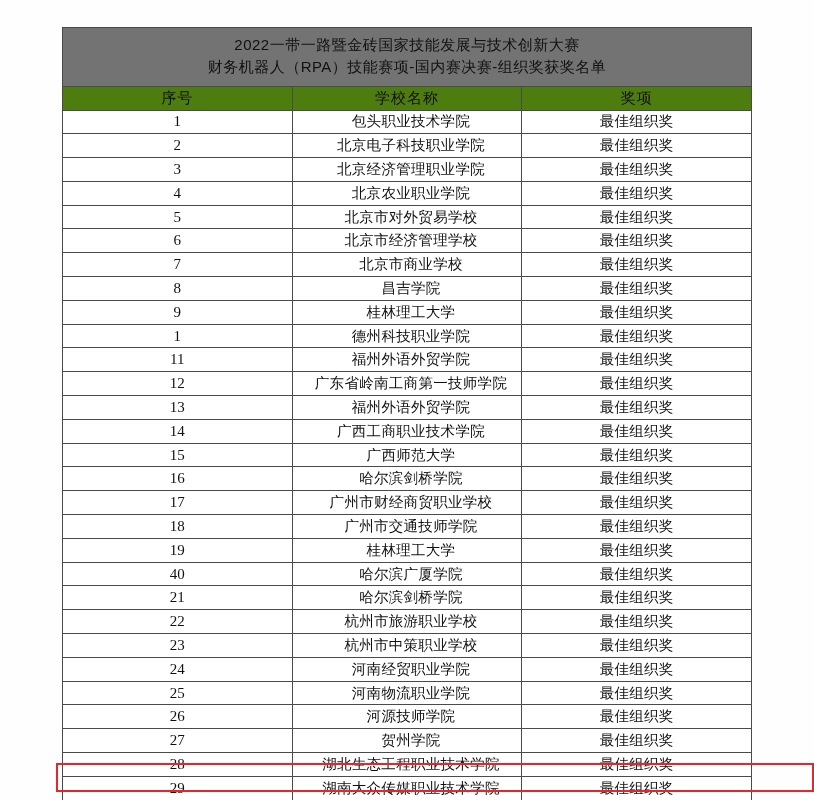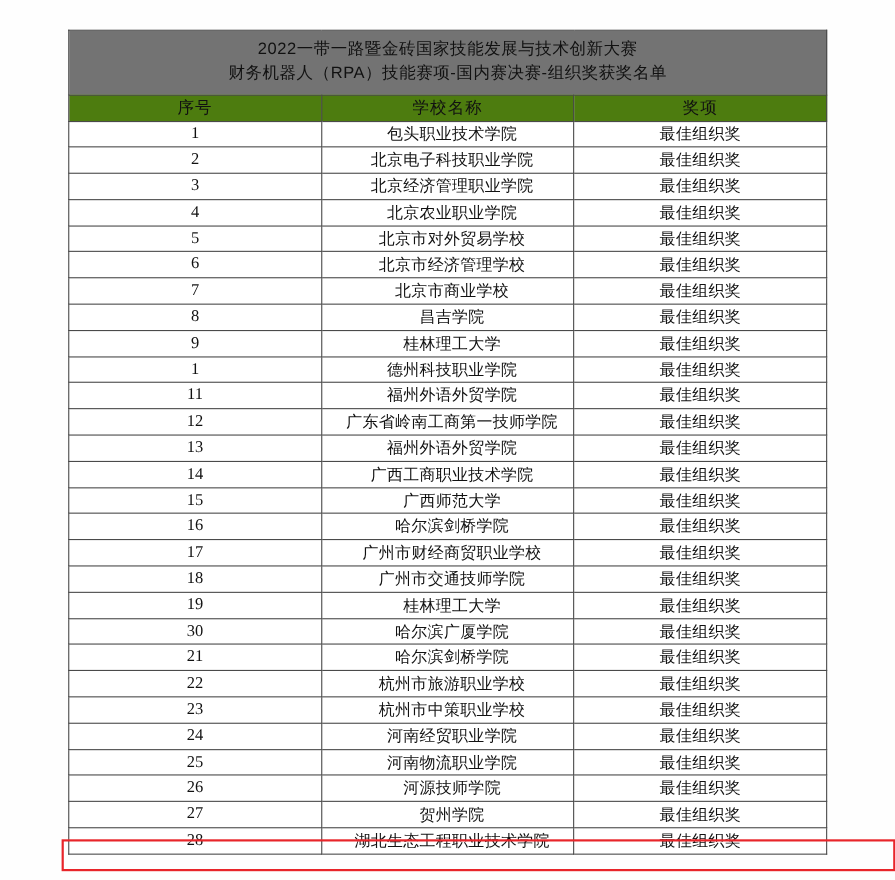--- a/index.html
+++ b/index.html
@@ -200,21 +200,21 @@
             <td class="no">18</td>
             <td class="school">广州市交通技师学院</td>
             <td class="award">最佳组织奖</td>
           </tr>
           <tr>
             <td class="no">19</td>
             <td class="school">桂林理工大学</td>
             <td class="award">最佳组织奖</td>
           </tr>
           <tr>
-            <td class="no">30</td>
+            <td class="no">40</td>
             <td class="school">哈尔滨广厦学院</td>
             <td class="award">最佳组织奖</td>
           </tr>
           <tr>
             <td class="no">21</td>
             <td class="school">哈尔滨剑桥学院</td>
             <td class="award">最佳组织奖</td>
           </tr>
           <tr>
             <td class="no">22</td>
@@ -242,19 +242,24 @@
             <td class="award">最佳组织奖</td>
           </tr>
           <tr>
             <td class="no">27</td>
             <td class="school">贺州学院</td>
             <td class="award">最佳组织奖</td>
           </tr>
           <tr>
             <td class="no">28</td>
             <td class="school">湖北生态工程职业技术学院</td>
+            <td class="award">最佳组织奖</td>
+          </tr>
+          <tr>
+            <td class="no">29</td>
+            <td class="school">湖南大众传媒职业技术学院</td>
             <td class="award">最佳组织奖</td>
           </tr>
         </tbody>
     </table>
   </div>
   <div class="highlight-box"></div>
 </div>
 
 </body></html>

